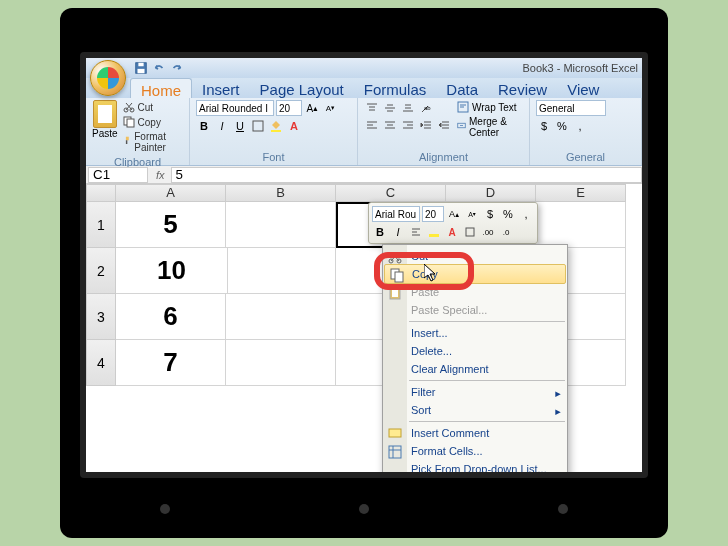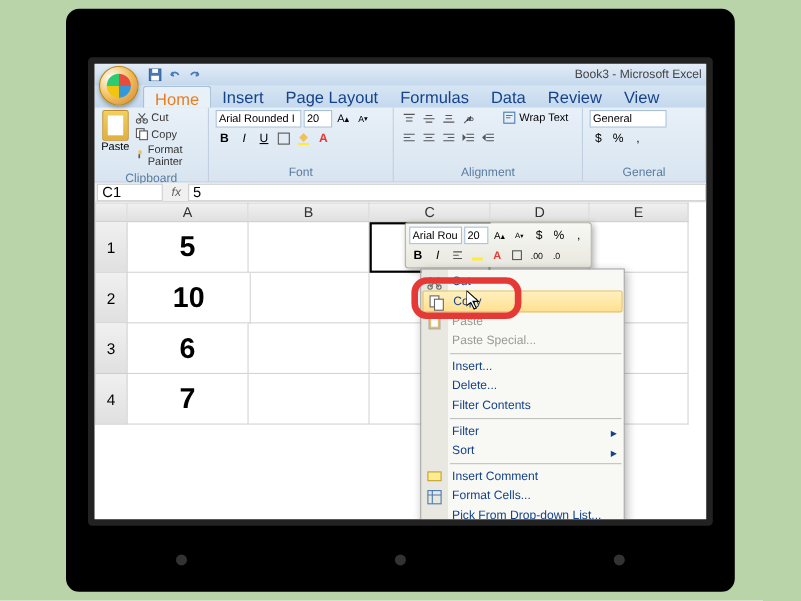--- a/index.html
+++ b/index.html
@@ -239,20 +239,27 @@
               </div>
             </div>
             <div class="align-group" style="font-size:10px">
               <div class="clip-btn">
                 <span class="mini-icon"><svg viewBox="0 0 12 12">
                       <rect x="1" y="1" width="10" height="10" fill="none" stroke="#4a7ab0"></rect>
                       <path d="M3 4h6M3 6h4" stroke="#4a7ab0"></path>
                     </svg></span>
                 <span>Wrap Text</span>
               </div>
+              <div class="clip-btn">
+                <span class="mini-icon"><svg viewBox="0 0 12 12">
+                      <rect x="1" y="3" width="10" height="6" fill="none" stroke="#4a7ab0"></rect>
+                      <path d="M4 6h4" stroke="#4a7ab0"></path>
+                    </svg></span>
+                <span>Merge &amp; Center</span>
+              </div>
             </div>
           </div>
           <div class="ribbon-group-label">Alignment</div>
         </div>
 
         <div class="ribbon-group" style="flex:1">
           <div class="ribbon-group-content">
             <div class="font-controls">
               <input class="font-combo" style="width: 70px;" value="General">
               <div class="font-row">
@@ -384,21 +391,21 @@
             <span>Paste Special...</span>
           </div>
           <div class="ctx-sep"></div>
           <div class="ctx-item">
             <span>Insert...</span>
           </div>
           <div class="ctx-item">
             <span>Delete...</span>
           </div>
           <div class="ctx-item">
-            <span>Filter Contents</span>
+            <span>Clear Alignment</span>
           </div>
           <div class="ctx-sep"></div>
           <div class="ctx-item">
             <span>Filter</span>
             <span class="ctx-arrow">▸</span>
           </div>
           <div class="ctx-item">
             <span>Sort</span>
             <span class="ctx-arrow">▸</span>
           </div>

